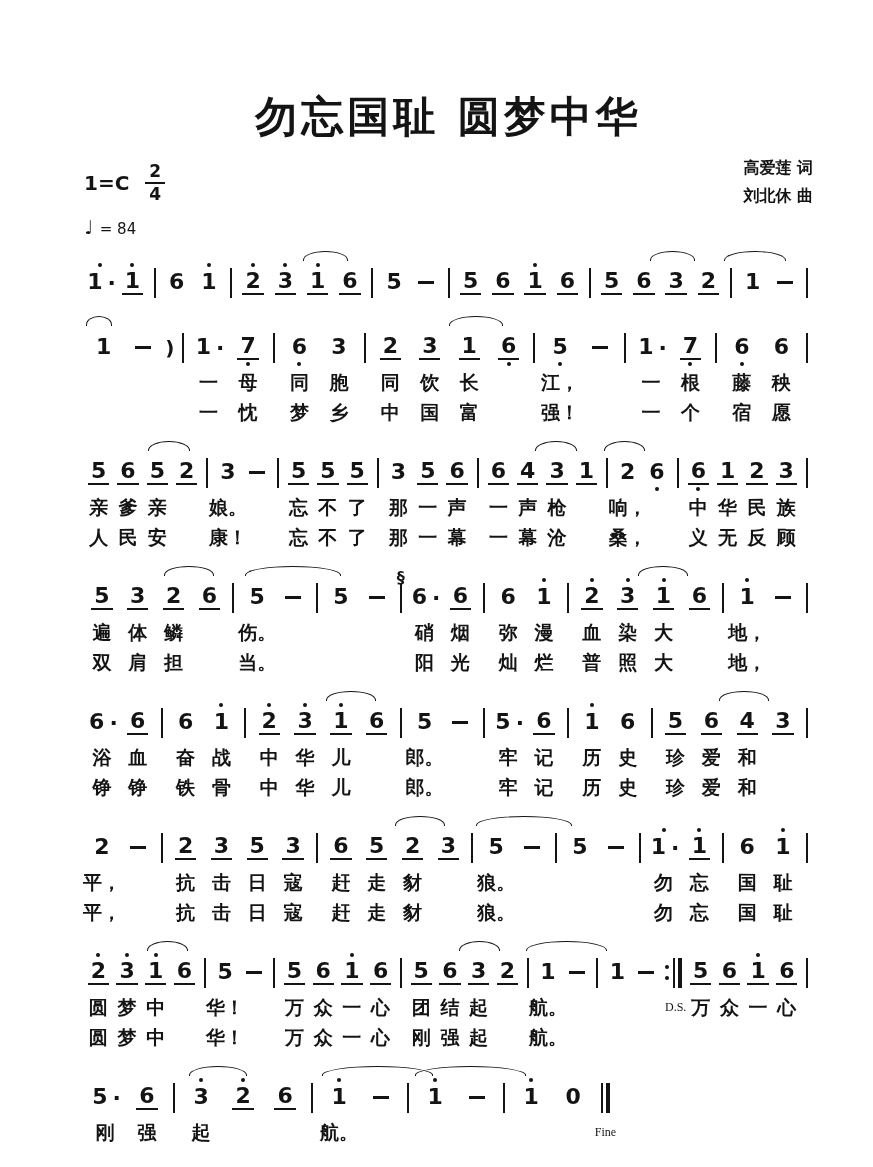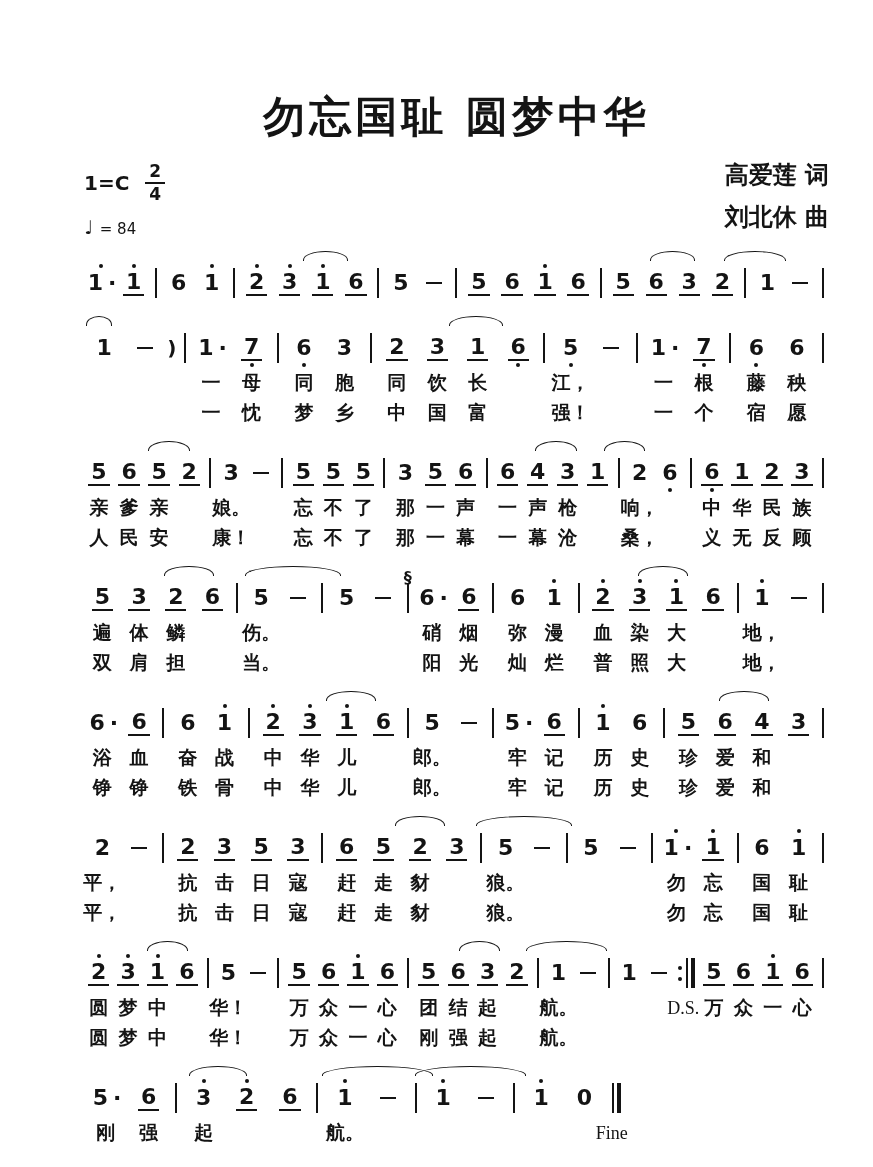--- a/index.html
+++ b/index.html
@@ -1,26 +1,26 @@
 <!DOCTYPE html>
 <html><head>
 <meta charset="utf-8">
 <style>
   html,body{margin:0;padding:0;background:#ffffff;}
   body{width:873px;height:1167px;font-family:"DejaVu Sans",sans-serif;color:#141414;overflow:hidden;}
-  .page{padding:28px 44px 0 84px;box-sizing:border-box;}
+  .page{padding:28px 60px 0 84px;box-sizing:border-box;}
   .title{text-align:center;font-size:42px;font-weight:bold;letter-spacing:4px;margin:66px 0 14px 0;line-height:1.1;}
   .meta{display:flex;justify-content:space-between;align-items:flex-start;gap:16px;}
   .keytime{display:flex;align-items:center;font-weight:bold;font-size:20px;margin-top:8px;}
   .frac{display:inline-flex;flex-direction:column;align-items:center;margin-left:16px;font-size:17px;line-height:1.1;}
   .frac .numr{border-bottom:2.5px solid #141414;padding:0 4px 1px 4px;}
   .frac .denr{padding-top:1px;}
   .tempo{margin-top:12px;font-size:15px;font-weight:normal;}
   .tempo-note{font-size:19px;margin-right:2px;}
-  .credits{text-align:right;font-size:24px;font-weight:bold;line-height:1.75;}
+  .credits{text-align:right;font-size:16px;font-weight:bold;line-height:1.75;}
   .score{margin-top:12px;}
   .system{position:relative;display:flex;align-items:flex-start;width:100%;padding-top:11px;margin-bottom:12px;}
   .system.short{width:73%;}
   .cell{display:flex;flex-direction:column;align-items:center;flex:1 1 0;min-width:0;}
   .cell.g-bar{flex:0 0 12px;position:relative;}
   .cell.g-paren{flex:0 0 14px;}
   .cell.g-repeat{flex:0 0 26px;}
   .cell.g-final{flex:0 0 22px;text-align:right;}
   .odot{height:9px;display:flex;align-items:center;justify-content:center;width:100%;}
   .odot.bot{height:7px;}
@@ -30,21 +30,21 @@
   .num.u{border-bottom:2.5px solid #141414;}
   .aug{margin-left:2px;font-size:22px;font-weight:bold;}
   .bl{width:2px;height:30px;background:#141414;align-self:center;}
   .bl.thick{width:4px;margin-left:3px;}
   .rdots{display:flex;flex-direction:column;justify-content:center;gap:7px;margin-right:4px;height:30px;}
   .rdots i{width:4px;height:4px;border-radius:50%;background:#141414;display:block;}
   .dashline{width:16px;height:2.5px;background:#141414;}
   .parenchar{font-size:20px;font-weight:bold;}
   .segno{position:absolute;top:-8px;left:50%;transform:translateX(-50%);font-size:16px;font-weight:bold;}
   .lyr{height:30px;display:flex;align-items:center;justify-content:center;font-size:19px;font-weight:bold;white-space:nowrap;width:100%;}
-  .lyr.sm{font-size:18px;font-weight:normal;font-family:"Liberation Serif",serif;justify-content:flex-end;}
+  .lyr.sm{font-size:12px;font-weight:normal;font-family:"Liberation Serif",serif;justify-content:flex-end;}
   .arc{position:absolute;top:1px;height:10px;border:1.8px solid #141414;border-bottom:none;border-radius:55% 55% 0 0 / 100% 100% 0 0;box-sizing:border-box;}
 </style>
 </head>
 <body>
 
 <div class="page">
   <h1 class="title">勿忘国耻 圆梦中华</h1>
   <div class="meta">
     <div>
       <div class="keytime">

